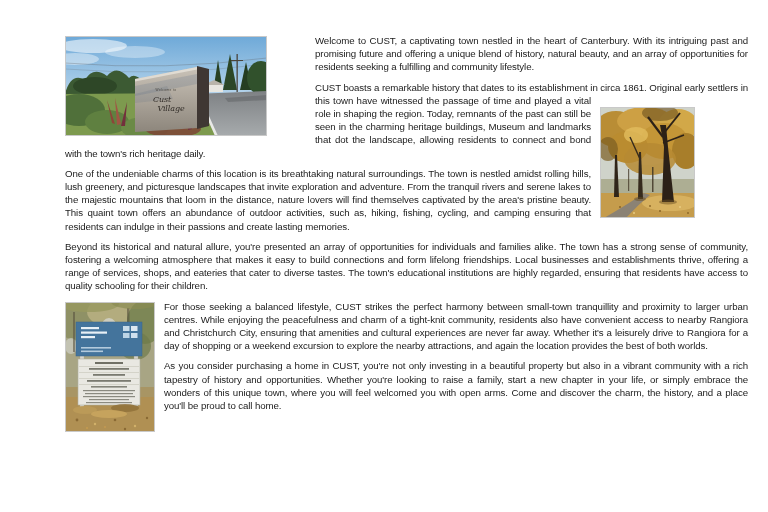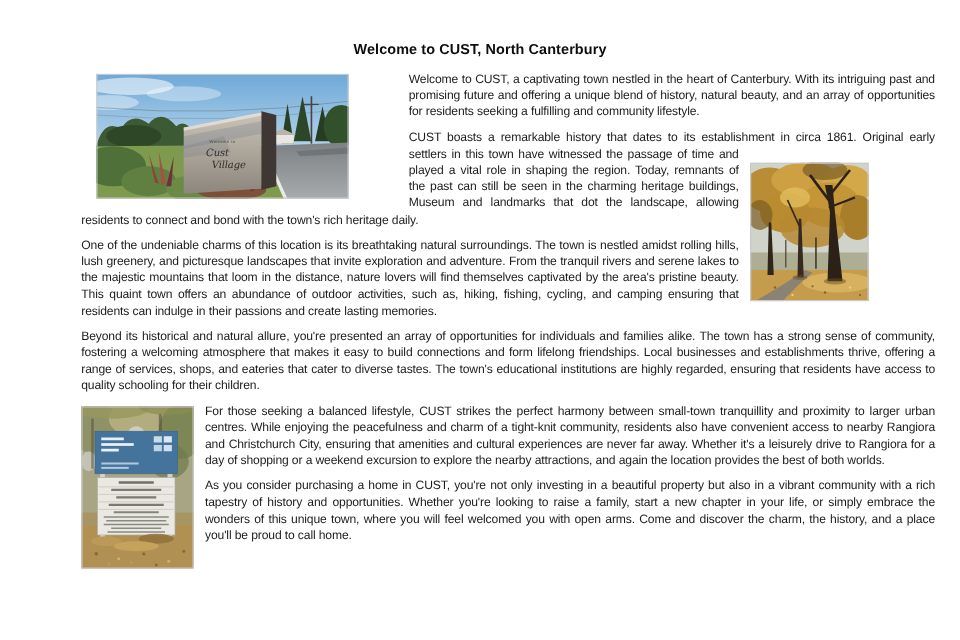--- a/index.html
+++ b/index.html
@@ -27,41 +27,40 @@
     margin-left: 65px; margin-right: 20px;
     font-size: 9.7px; line-height: 13.2px;
     letter-spacing: -0.1px;
     text-align: justify;
   }
   .content p { margin: 0 0 7px 0; }
   figure { margin: 0; padding: 0; }
   .photo { display:block; }
   .fig-village {
     float: left; width: 241px; height: 100px;
-    margin: 2px 9px 9px 12px;
+    margin: 2px 9px 9px 0;
   }
   .autumn-wrap {
     float: right; width: 95px; height: 184px;
     margin: 0 53px 20px 9px;
     shape-outside: inset(73px 0 0 0);
   }
   .autumn-wrap svg { margin-top: 73px; display: block; }
   .fig-board {
     float: left; width: 90px; height: 130px;
     margin: 2px 9px 6px 0;
   }
   .sign-script { font-family: "DejaVu Serif", serif; font-style: italic; }
 </style>
 </head>
 <body>
 
 <div class="page">
 
   <div class="header">
-    <h1 class="doc-title">Welcome to CUST, North Canterbury</h1>
   </div>
 
   <div class="content">
 
     <figure class="fig-village">
       <svg class="photo" width="202" height="100" viewBox="0 0 202 100">
         <defs>
           <linearGradient id="sky1" x1="0" y1="0" x2="0" y2="1">
             <stop offset="0" stop-color="#6ea9d8"></stop>
               <stop offset="1" stop-color="#b9d6ec"></stop>

